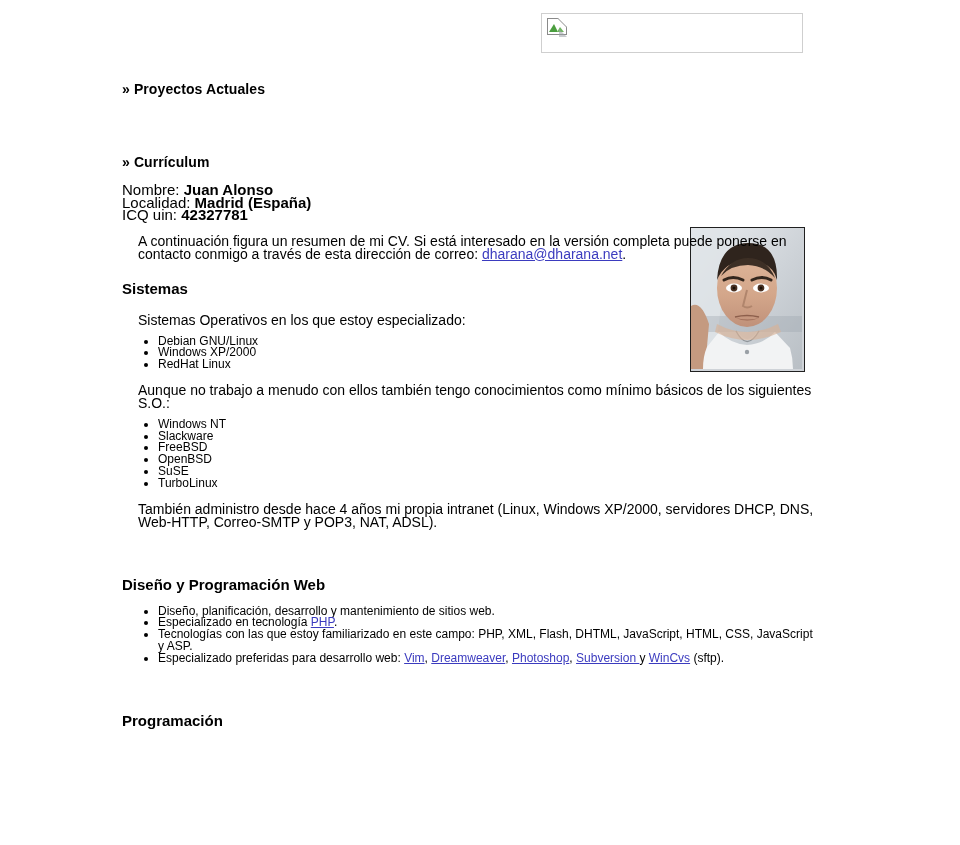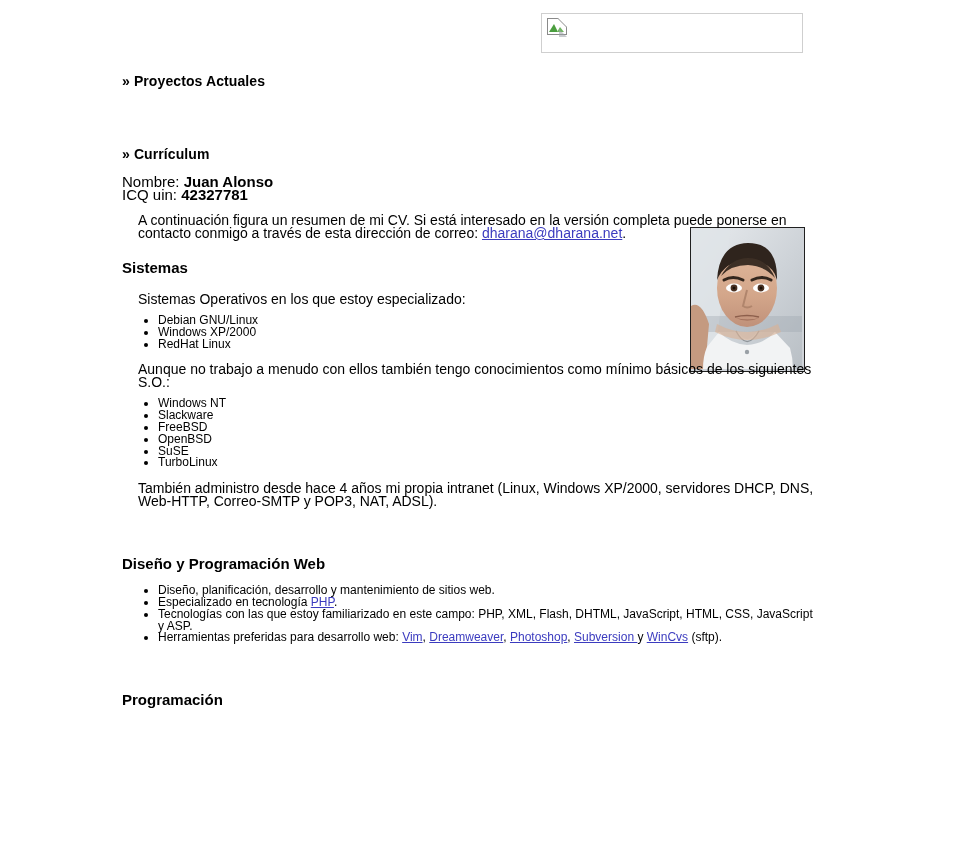--- a/index.html
+++ b/index.html
@@ -40,21 +40,21 @@
     top: 4px;
     width: 20px;
     height: 19px;
     display: block;
   }
 
   
   .content {
     position: absolute;
     left: 122px;
-    top: 72px;
+    top: 80px;
     width: 700px;
   }
 
   h2.section-head {
     font-size: 14px;
     font-weight: bold;
     margin: 0 0 0 0;
     padding: 0;
     letter-spacing: 0.1px;
     line-height: 18px;
@@ -187,20 +187,21 @@
 
     <h2 class="section-head">» Proyectos Actuales</h2>
 
 
     <div class="spacer-big"></div>
 
     <h2 class="section-head">» Currículum</h2>
 
     <div class="id-lines">
       <div><span>Nombre:</span> <b>Juan Alonso</b></div>
+      <div><span>Localidad:</span> <b>Madrid (España)</b></div>
       <div><span>ICQ uin:</span> <b>42327781</b></div>
     </div>
 
     <p class="body"><span>A continuación figura un resumen de mi CV. Si está interesado en la versión completa puede ponerse en contacto conmigo a través de esta dirección de correo: </span><a href="#">dharana@dharana.net</a><span>.</span></p>
 
     <h1 class="big-head">Sistemas</h1>
 
     <p class="body">Sistemas Operativos en los que estoy especializado:</p>
 
     <ul class="bullets">
@@ -224,21 +225,21 @@
     <p class="body">También administro desde hace 4 años mi propia intranet (Linux, Windows XP/2000, servidores DHCP, DNS, Web-HTTP, Correo-SMTP y POP3, NAT, ADSL).</p>
 
     <div class="spacer-mid"></div>
 
     <h1 class="big-head">Diseño y Programación Web</h1>
 
     <ul class="bullets">
       <li>Diseño, planificación, desarrollo y mantenimiento de sitios web.</li>
       <li><span>Especializado en tecnología </span><a href="#">PHP</a><span>.</span></li>
       <li>Tecnologías con las que estoy familiarizado en este campo: PHP, XML, Flash, DHTML, JavaScript, HTML, CSS, JavaScript y ASP.</li>
-      <li><span>Herramientas preferidas para desarrollo web: </span><a href="#">Vim</a><span>, </span><a href="#">Dreamweaver</a><span>, </span><a href="#">Photoshop</a><span>, </span><a href="#">Subversion </a><span> y </span><a href="#">WinCvs</a><span> (sftp).</span></li>
+      <li><span>Especializado preferidas para desarrollo web: </span><a href="#">Vim</a><span>, </span><a href="#">Dreamweaver</a><span>, </span><a href="#">Photoshop</a><span>, </span><a href="#">Subversion </a><span> y </span><a href="#">WinCvs</a><span> (sftp).</span></li>
     </ul>
 
 
     <div class="spacer-mid"></div>
 
     <h1 class="big-head">Programación</h1>
 
   </div>
 </div>
 

